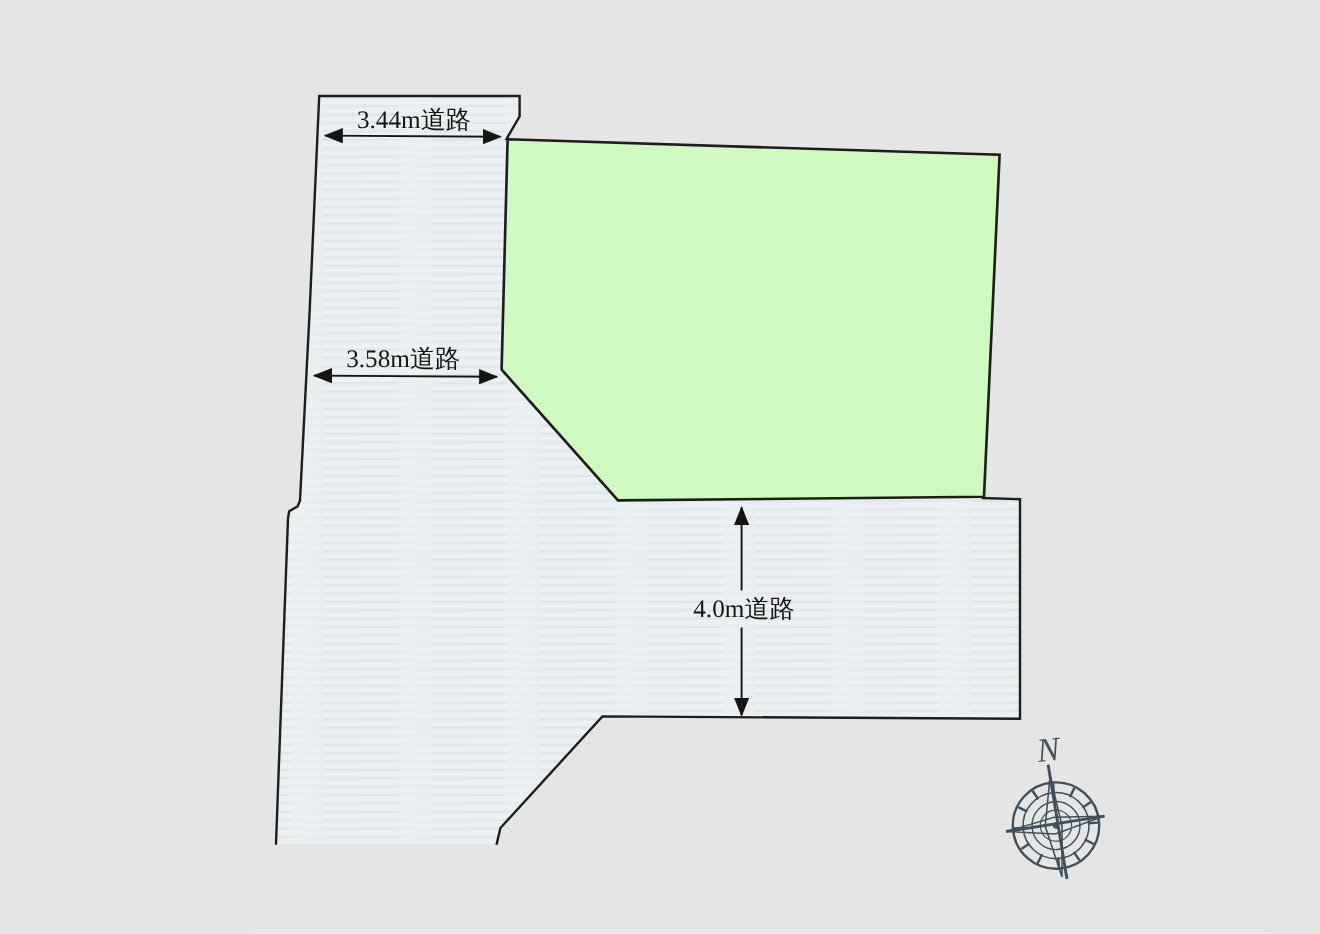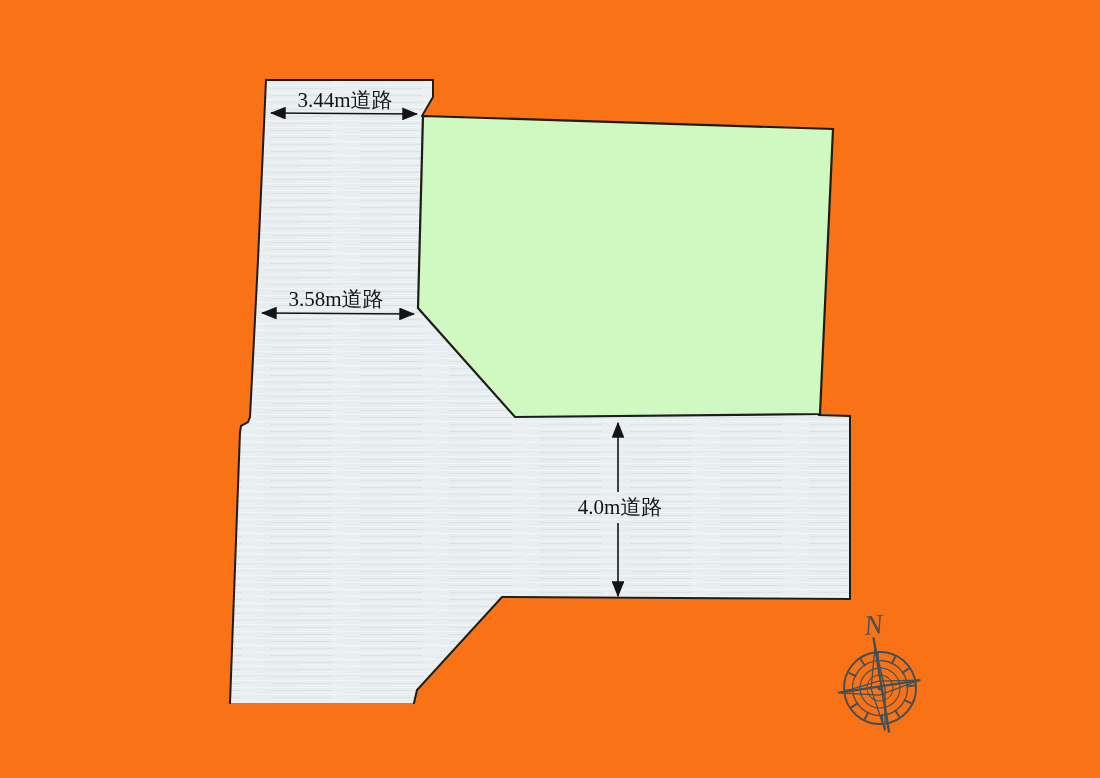--- a/index.html
+++ b/index.html
@@ -1,16 +1,16 @@
 <!DOCTYPE html>
 <html><head>
 <meta charset="utf-8">
 <style>
   html,body{margin:0;padding:0;background:#ffffff;}
-  .stage{position:relative;width:1100px;height:778px;background:#f97316;overflow:hidden;
+  .stage{position:relative;width:1100px;height:778px;background:#e5e5e5;overflow:hidden;
          font-family:"Liberation Serif","DejaVu Serif",serif;}
   svg{display:block;}
   .outline{fill:none;stroke:#1d1d1b;stroke-width:2;stroke-linejoin:miter;stroke-linecap:square;}
   .plot{fill:#cff9c0;stroke:#1d1d1b;stroke-width:2.2;stroke-linejoin:miter;}
   .dim{fill:none;stroke:#141414;stroke-width:1.6;}
   .dim-label{font-family:"Liberation Serif","DejaVu Serif",serif;font-size:21px;fill:#141414;text-anchor:middle;}
   .compass-stroke{fill:none;stroke:#42505a;}
   .n-label{font-family:"Liberation Serif","DejaVu Serif",serif;font-style:italic;font-size:28px;
            fill:#42505a;text-anchor:middle;}
 </style>

